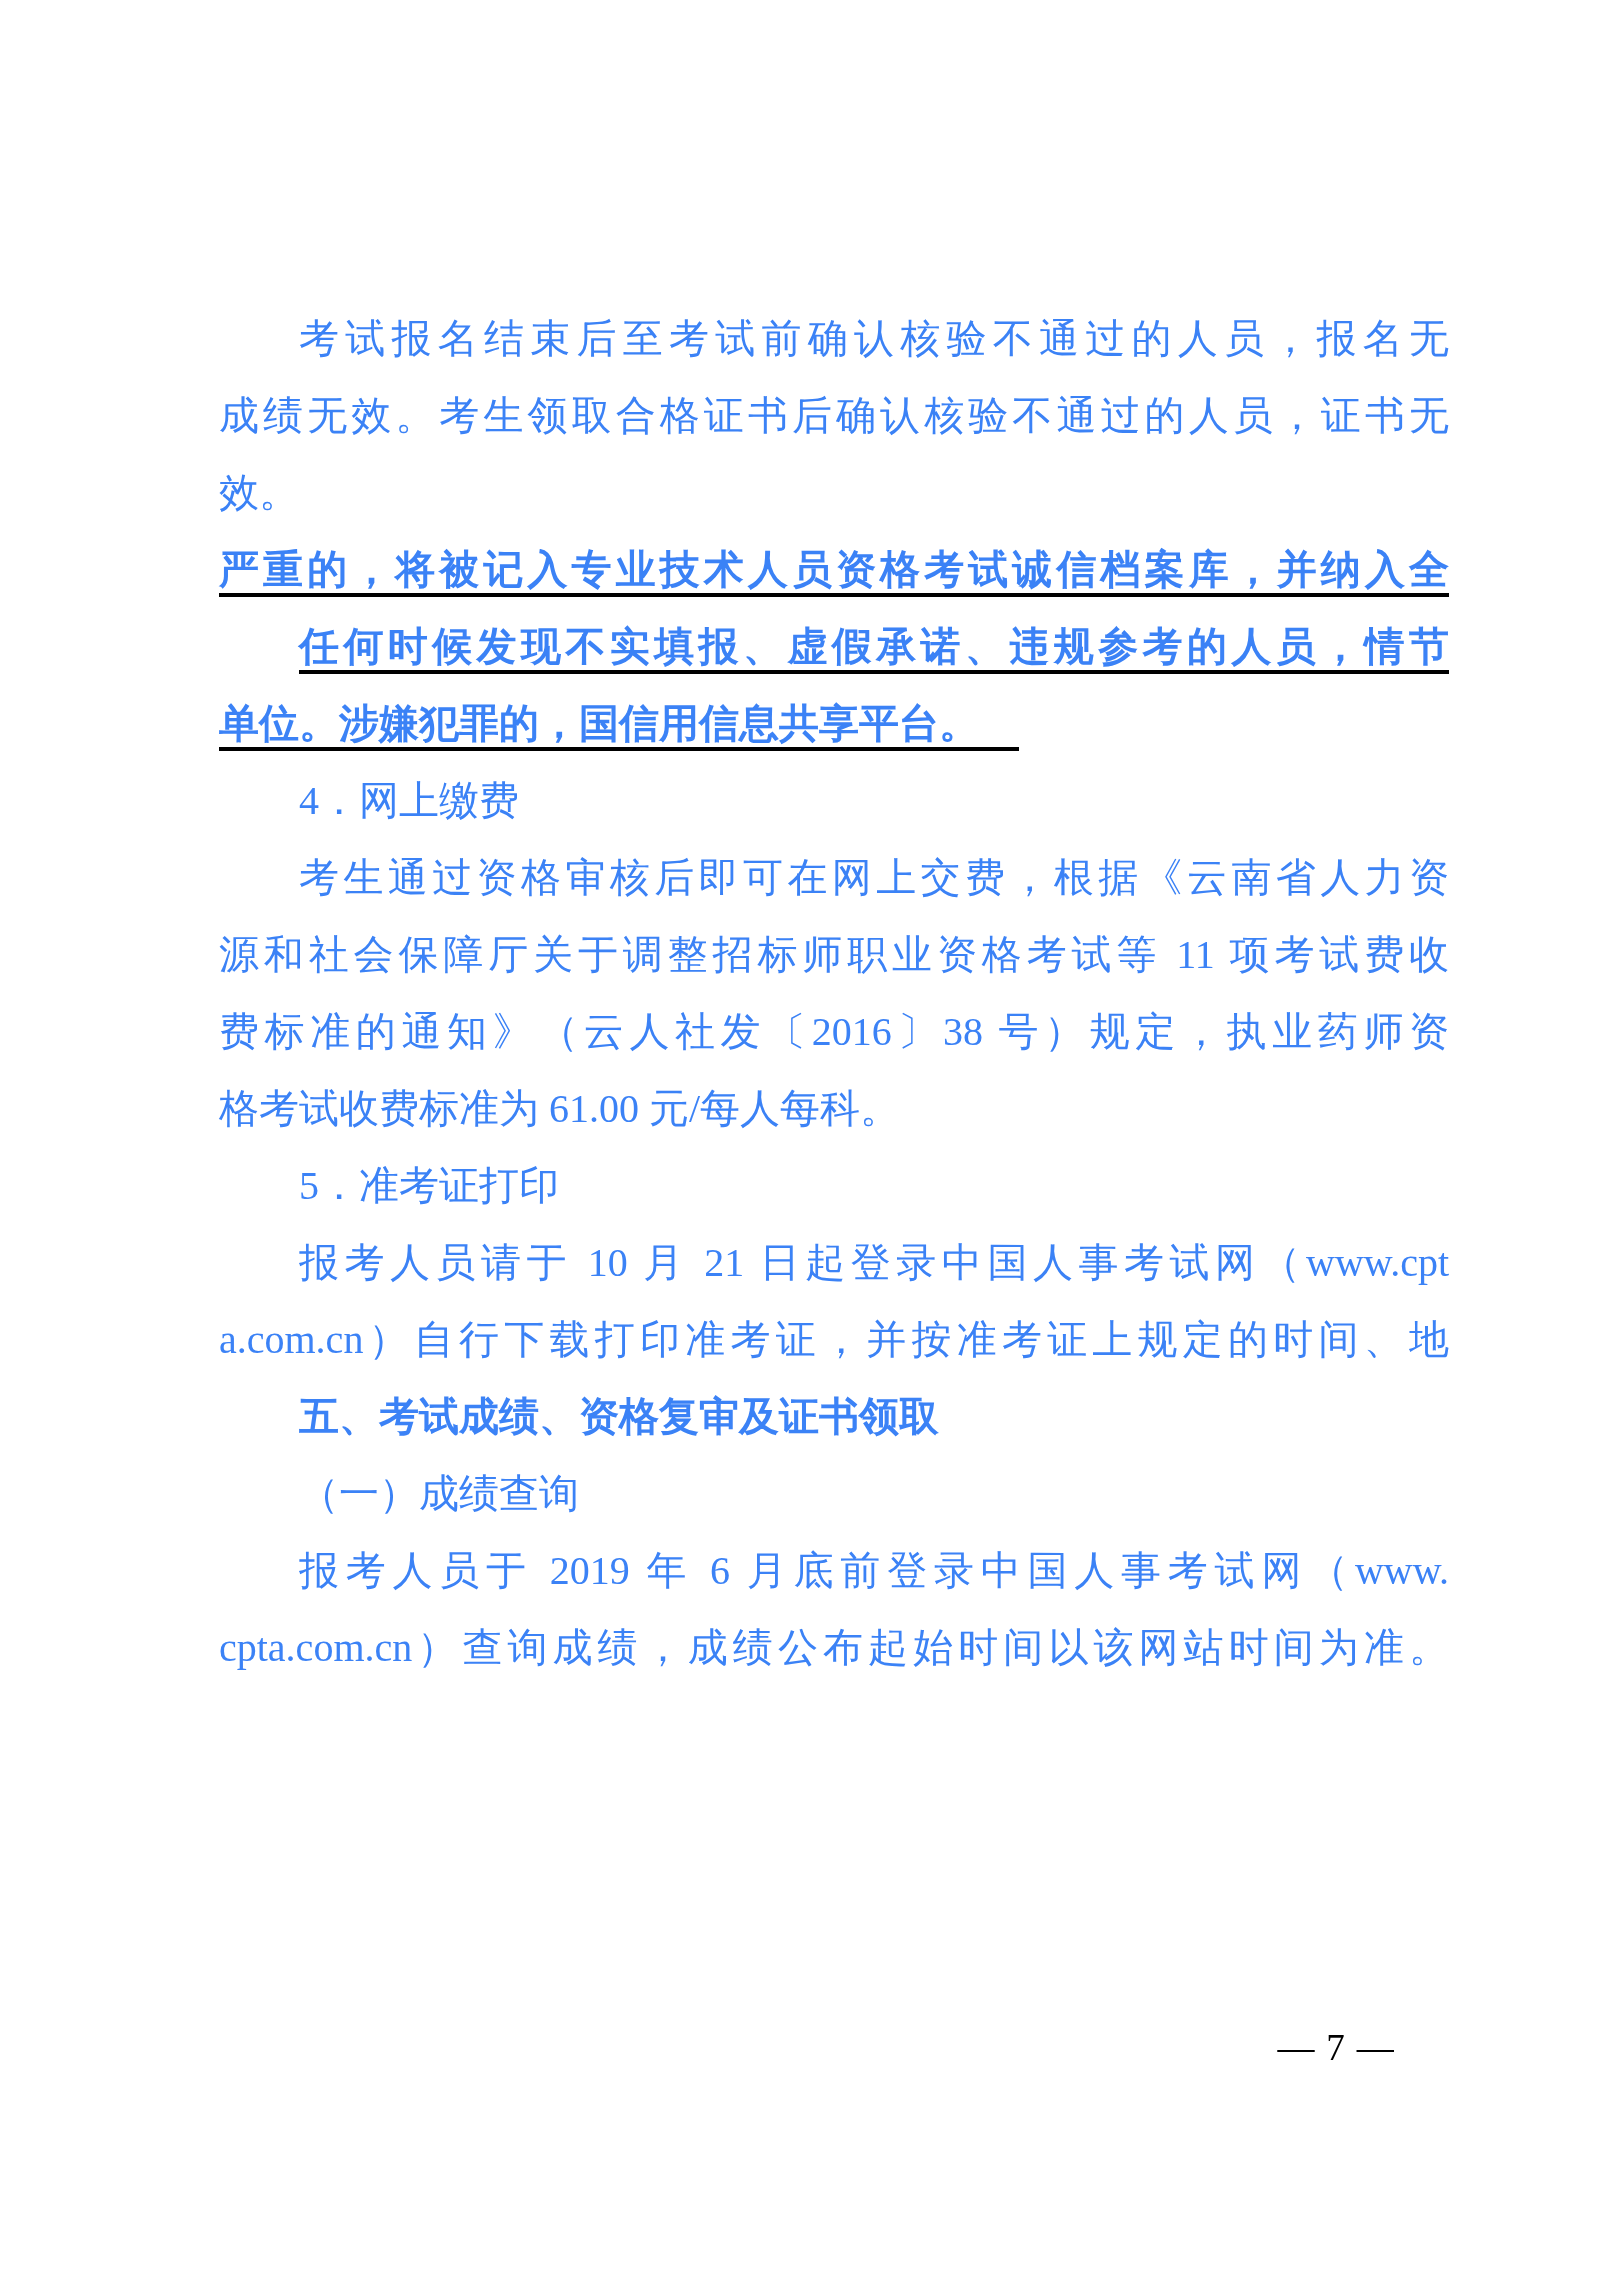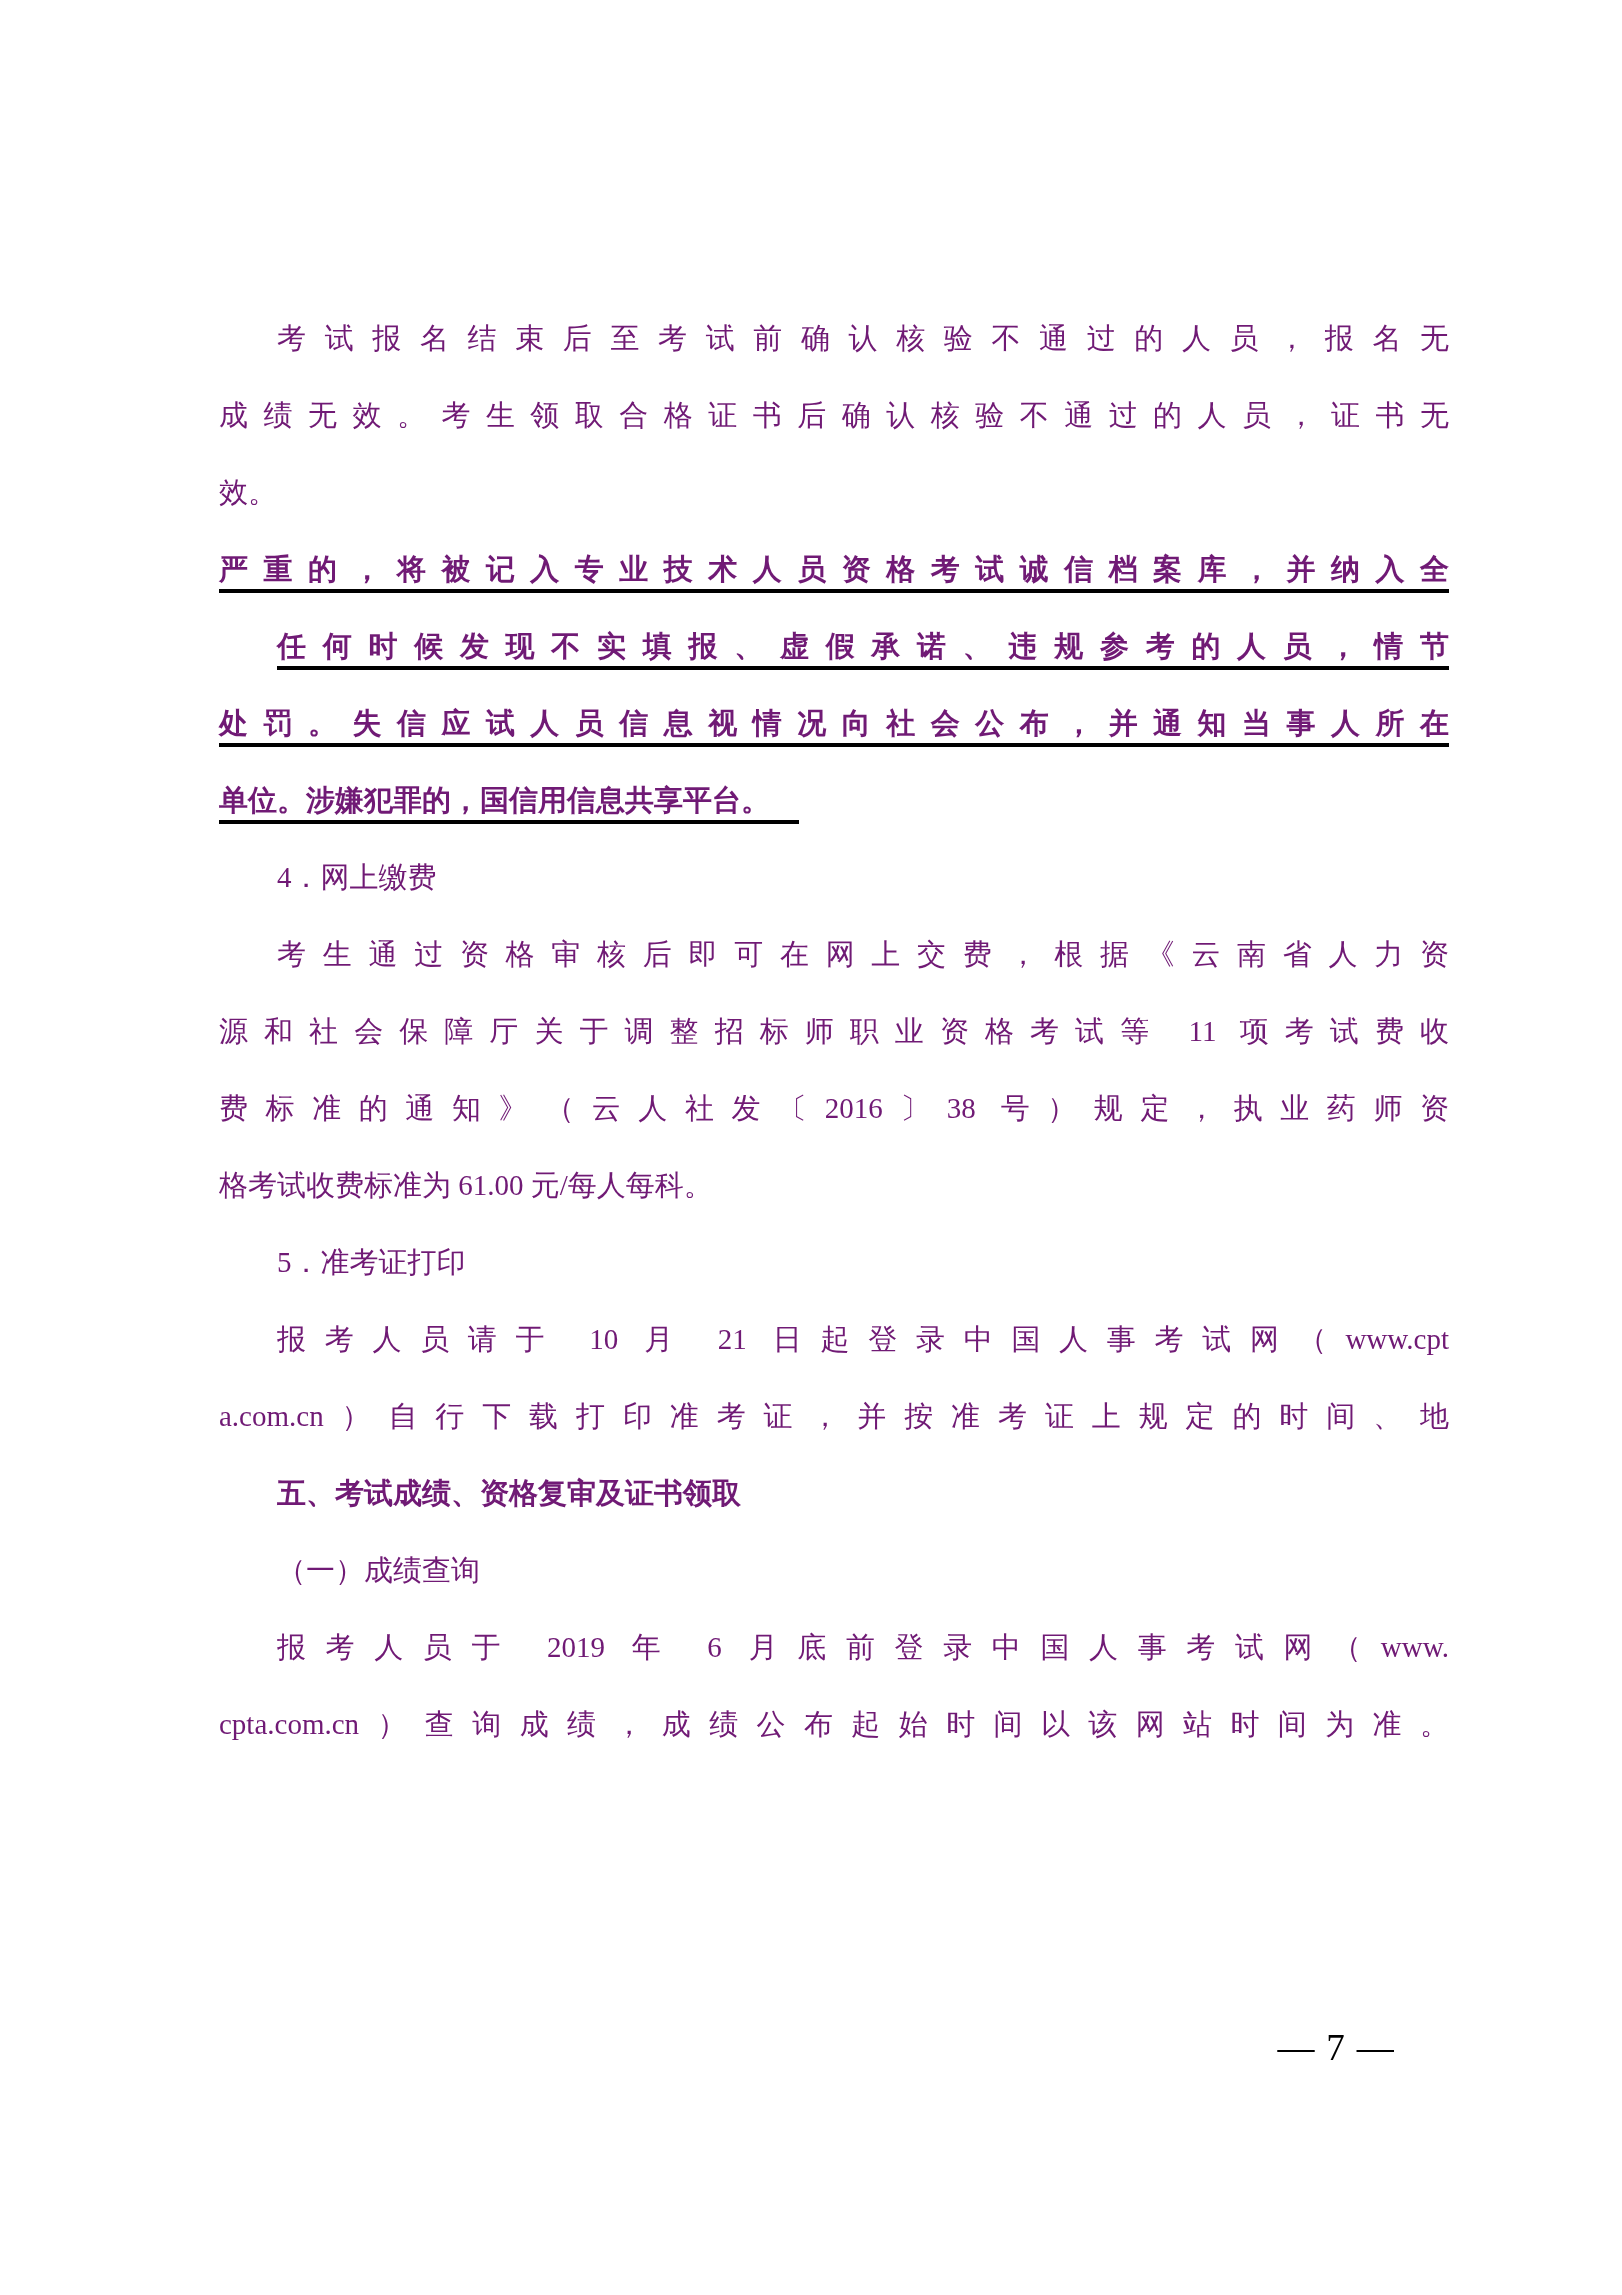--- a/index.html
+++ b/index.html
@@ -17,26 +17,26 @@
     overflow: hidden;
   }
   .content {
     position: absolute;
     left: 219px;
     top: 300px;
     width: 1230px;
   }
   .block { margin: 0; padding: 0; }
   .line {
-    font-size: 29px;
+    font-size: 40px;
     line-height: 77px;
     height: 77px;
     text-align: justify;
     text-justify: inter-character;
-    color: #701a75;
+    color: #3b82f6;
   }
   .line.fill { text-align-last: justify; }
   .line.indent { text-indent: 2em; }
   .line.bu {
     font-weight: 700;
     text-decoration-line: underline;
     text-decoration-thickness: 3.9px;
     text-underline-offset: 9.8px;
     text-decoration-skip-ink: none;
     text-decoration-color: #000000;
@@ -61,21 +61,20 @@
 <div class="page">
   <div class="content">
       <div class="block">
         <div class="line indent fill">考试报名结束后至考试前确认核验不通过的人员，报名无</div>
         <div class="line fill">成绩无效。考生领取合格证书后确认核验不通过的人员，证书无</div>
         <div class="line">效。</div>
       </div>
       <div class="block">
         <div class="line fill bu">严重的，将被记入专业技术人员资格考试诚信档案库，并纳入全</div>
         <div class="line indent fill bu">任何时候发现不实填报、虚假承诺、违规参考的人员，情节</div>
-        <div class="line fill bu">处罚。失信应试人员信息视情况向社会公布，并通知当事人所在</div>
         <div class="line bu">单位。涉嫌犯罪的，国信用信息共享平台。　</div>
       </div>
       <div class="block">
         <div class="line indent">4．网上缴费</div>
       </div>
       <div class="block">
         <div class="line indent fill">考生通过资格审核后即可在网上交费，根据《云南省人力资</div>
         <div class="line fill">源和社会保障厅关于调整招标师职业资格考试等 11 项考试费收</div>
         <div class="line fill">费标准的通知》（云人社发〔2016〕38 号）规定，执业药师资</div>
         <div class="line">格考试收费标准为 61.00 元/每人每科。</div>

